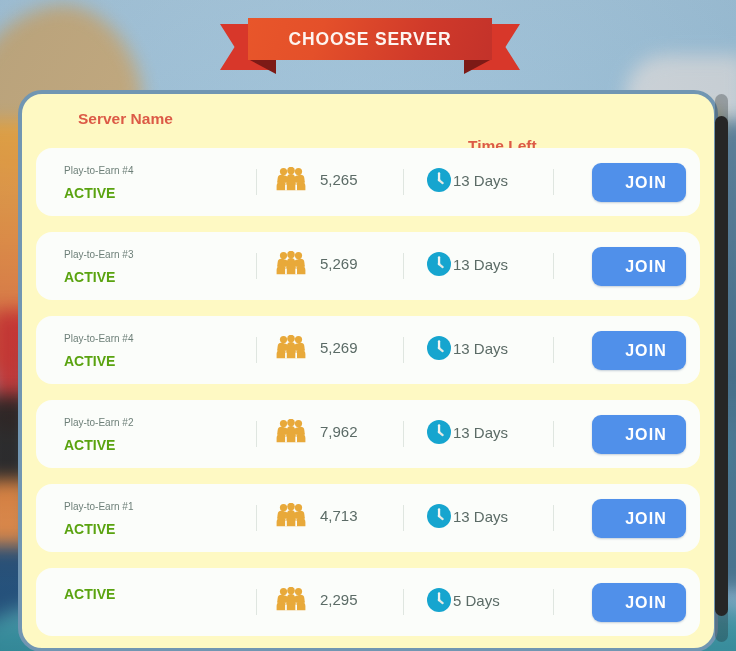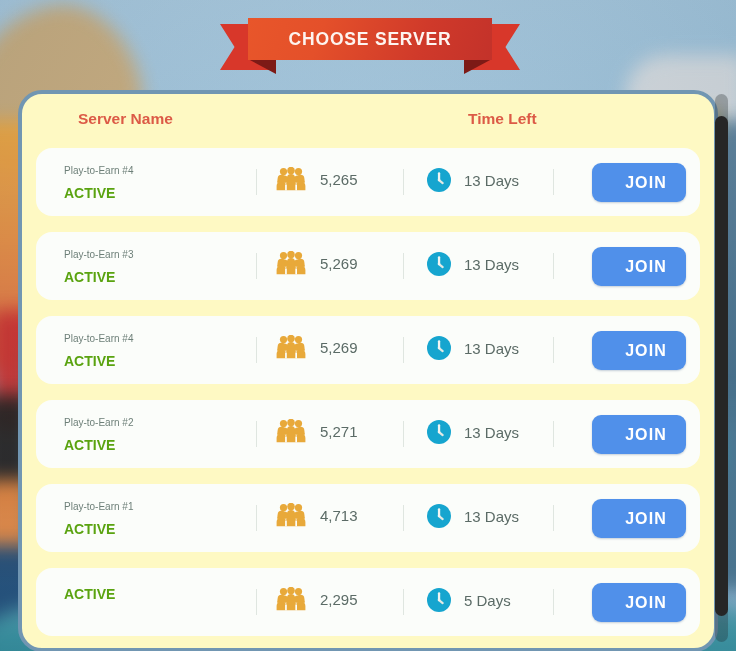--- a/index.html
+++ b/index.html
@@ -224,21 +224,21 @@
   }
   .head .h-label {
     position: absolute;
     top: 16px;
     color: #dc5a46;
     font-size: 15.5px;
     font-weight: bold;
   }
   .h-server { left: 42px; }
   .h-pop    { left: 272px; margin-top: 47px; }
-  .h-time   { left: 432px; }
+  .h-time   { left: 432px; margin-top: 27px; }
 
   
   .rows {
     position: relative;
   }
   .row {
     position: relative;
     height: 68px;
     margin-bottom: 16px;
     background: #fbfdfa;
@@ -289,21 +289,21 @@
   .pop-val {
     color: #5b6b66;
     font-size: 15px;
   }
   .cell-time {
     position: absolute;
     left: 390px;
     top: 19px;
     display: flex;
     align-items: center;
-    gap: 12px;
+    gap: 1px;
   }
   .time-val {
     color: #5b6b66;
     font-size: 15px;
   }
 
   .join-btn {
     position: absolute;
     right: 14px;
     top: 15px;
@@ -534,21 +534,21 @@
           <circle cx="5.4" cy="11.4" r="3.7" fill="#e8a93a"></circle>
           <circle cx="15" cy="11.0" r="4.0" fill="#e8a93a"></circle>
           <circle cx="24.6" cy="11.4" r="3.7" fill="#e8a93a"></circle>
           <path d="M0.6 23.2v-4.3a4.8 4.8 0 0 1 9.6 0v4.3z" fill="#e8a93a"></path>
           <path d="M9.8 23.2v-4.8a5.2 5.2 0 0 1 10.4 0v4.8z" fill="#e8a93a"></path>
           <path d="M19.8 23.2v-4.3a4.8 4.8 0 0 1 9.6 0v4.3z" fill="#e8a93a"></path>
           <rect x="9.1" y="17.5" width="1.7" height="6" fill="#fbfdfa"></rect>
           <rect x="19.3" y="17.5" width="1.7" height="6" fill="#fbfdfa"></rect>
         </svg>
       </span>
-      <span class="pop-val">5,271</span>
+      <span class="pop-val">7,962</span>
     </div>
     <div class="divider div-2"></div>
     <div class="cell-time">
       <span>
         <svg width="26" height="26" viewBox="0 0 26 26">
           <circle cx="13" cy="13" r="12" fill="#16a5cf"></circle>
           <rect x="11.9" y="5.2" width="2.3" height="8.6" rx="1.1" fill="#f2f5f2"></rect>
           <rect x="12.2" y="12.2" width="2.2" height="6.6" rx="1.1" fill="#e3e9e4" transform="rotate(-50 13.3 13.3)"></rect>
           <circle cx="13" cy="13" r="1.3" fill="#f2f5f2"></circle>
         </svg>

